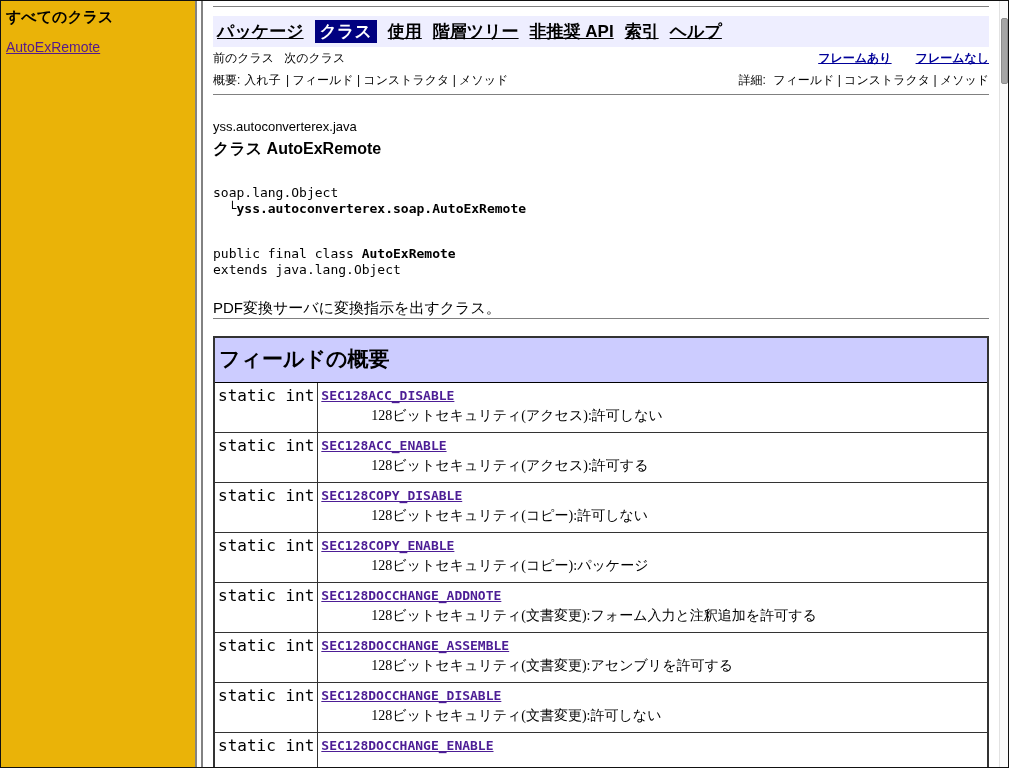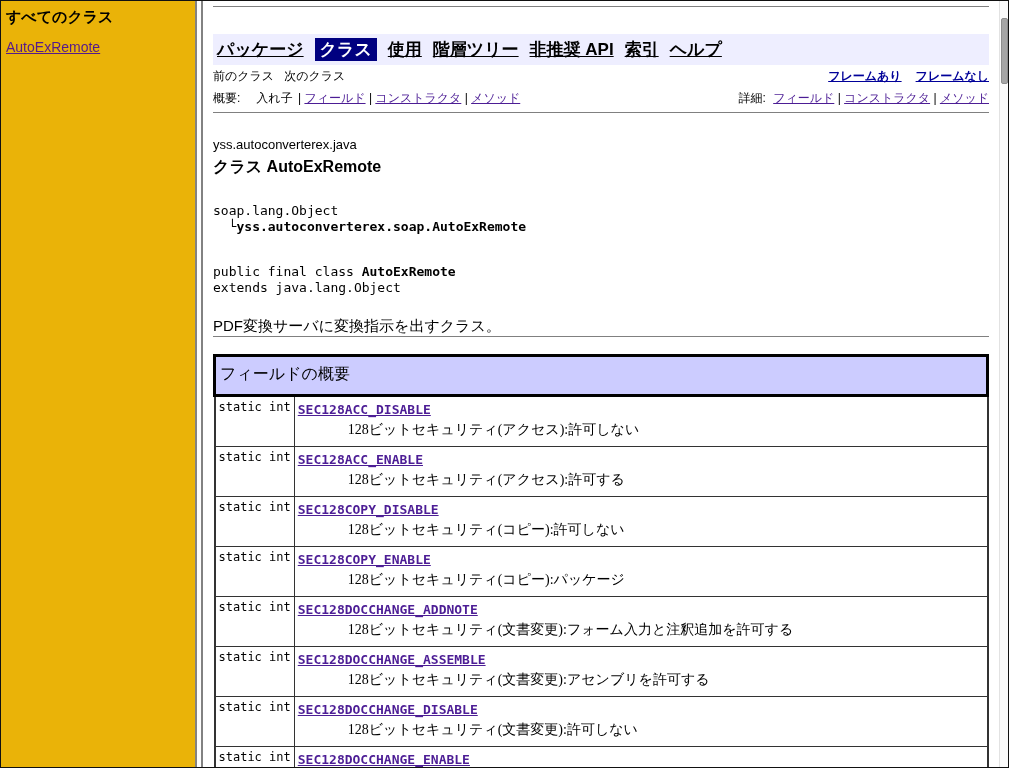--- a/index.html
+++ b/index.html
@@ -16,47 +16,47 @@
   .sidebar a { font-size:14px; color:#551A8B; text-decoration:underline; cursor:pointer; }
 
   
   .frame-divider { position:absolute; left:195px; top:0; width:8px; height:768px;
     background:#fdfdfd; border-left:2px solid #828282; border-right:2px solid #828282; cursor:col-resize; }
 
   
   .main { position:absolute; left:203px; top:0; width:796px; height:768px; overflow:hidden; padding:6px 10px 0 10px; background:#fff; }
   hr.rule { border:none; border-top:1px solid #808080; margin:0; }
 
-  .navbar { background:#EEEEFF; margin-top:27px; padding:3px 4px; height:31px; line-height:25px; white-space:nowrap; }
+  .navbar { background:#EEEEFF; margin-top:9px; padding:3px 4px; height:31px; line-height:25px; white-space:nowrap; }
   .nav-item { font-size:17px; font-weight:bold; color:#000; text-decoration:underline; margin-right:11px; cursor:pointer; }
   .nav-item.current { background:#000080; color:#fff; text-decoration:none; padding:2px 5px; cursor:default; }
 
   .subnav { margin-top:3px; font-size:12px; }
   .subnav-row { display:flex; justify-content:space-between; margin:2px 0 5px 0; }
   .disabled-label { color:#000; margin-right:10px;text-align:center; }
-  a.doclink { color:#4c1d95; text-decoration:underline; cursor:pointer; }
-  a.frame-link { color:#000099; font-weight:bold; text-decoration:underline; margin-left:14px; cursor:pointer; }
+  a.doclink { color:#000000; cursor:pointer; }
+  a.frame-link { color:#000099; font-weight:bold; text-decoration:underline; margin-left:24px; cursor:pointer; }
   .pipe { color:#000; }
   .prefix { margin-right:4px; }
-  .plain { margin-right:2px;margin-left:12px; }
+  .plain { margin-right:2px; }
   .rule2 { margin-top:6px; }
 
   .package-name { font-size:13px; margin-top:24px; }
   .class-title { font-size:16px; font-weight:bold; margin:5px 0 0 0; }
 
   .mono { font-family:"DejaVu Sans Mono", monospace; font-size:13px; line-height:16px; white-space:pre; }
   .hierarchy { margin-top:25px; }
   .declaration { margin-top:29px; }
   .class-desc { font-size:15px; margin-top:21px; }
   .rule3 { margin-top:17px; }
 
   table.field-summary { width:100%; border-collapse:collapse; border:2px solid #333; margin-top:17px; }
-  .field-summary th { background:#CCCCFF; border:3px solid #000000; text-align:left; font-size:16px; font-weight:normal; padding:7px 4px 9px 4px; }
+  .field-summary th { background:#CCCCFF; border:1px solid #000000; text-align:left; font-size:21px; font-weight:bold; padding:7px 4px 9px 4px; }
   .field-summary td { border:1px solid #333; vertical-align:top; padding:3px; }
-  td.modifier { width:72px; font-family:"DejaVu Sans Mono", monospace; font-size:12px; text-align:right; white-space:nowrap; }
+  td.modifier { width:72px; font-family:"DejaVu Sans Mono", monospace; font-size:16px; text-align:right; white-space:nowrap; }
   tr.field-row { height:45px; }
   a.field-link { font-family:"DejaVu Sans Mono", monospace; font-size:13px; font-weight:bold; color:#4c1d95; text-decoration:underline; cursor:pointer; }
   .field-desc { font-size:14px; margin:3px 0 4px 50px;font-family:Liberation Serif, serif; }
 
   
   .scrollbar { position:absolute; left:999px; top:0; width:10px; height:768px; background:#fbfbfb; border-left:1px solid #e2e2e2; cursor:default; }
   .scroll-thumb { position:absolute; left:1px; top:18px; width:7px; height:66px; background:#a6a6a6; border:1px solid #8e8e8e; border-radius:2px; cursor:pointer; }
 </style>
 </head>
 <body>

